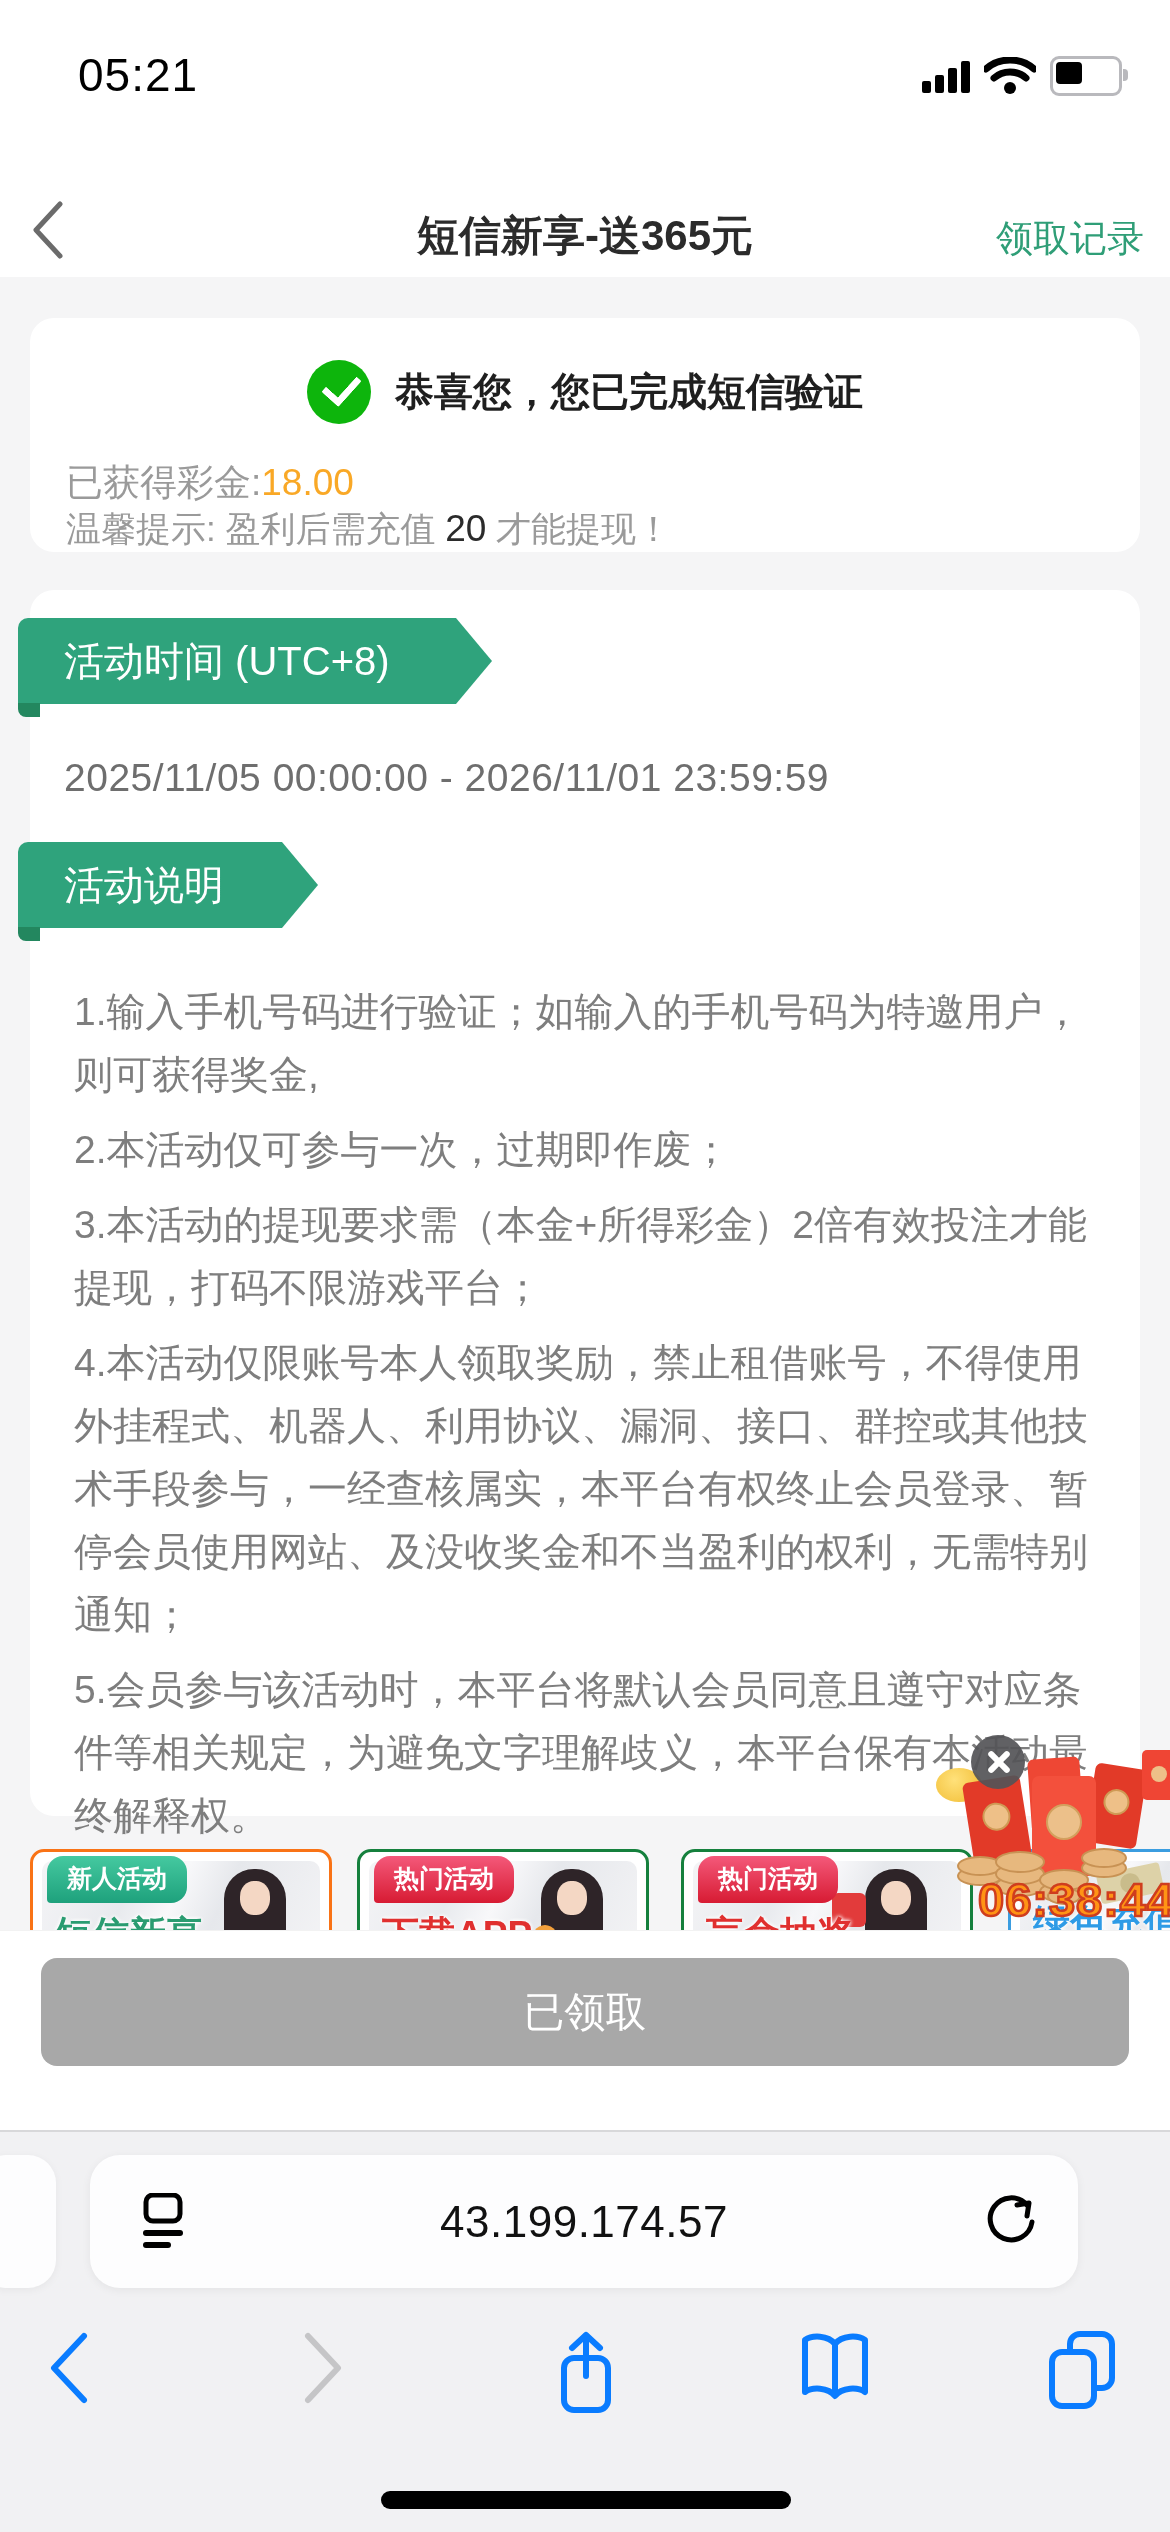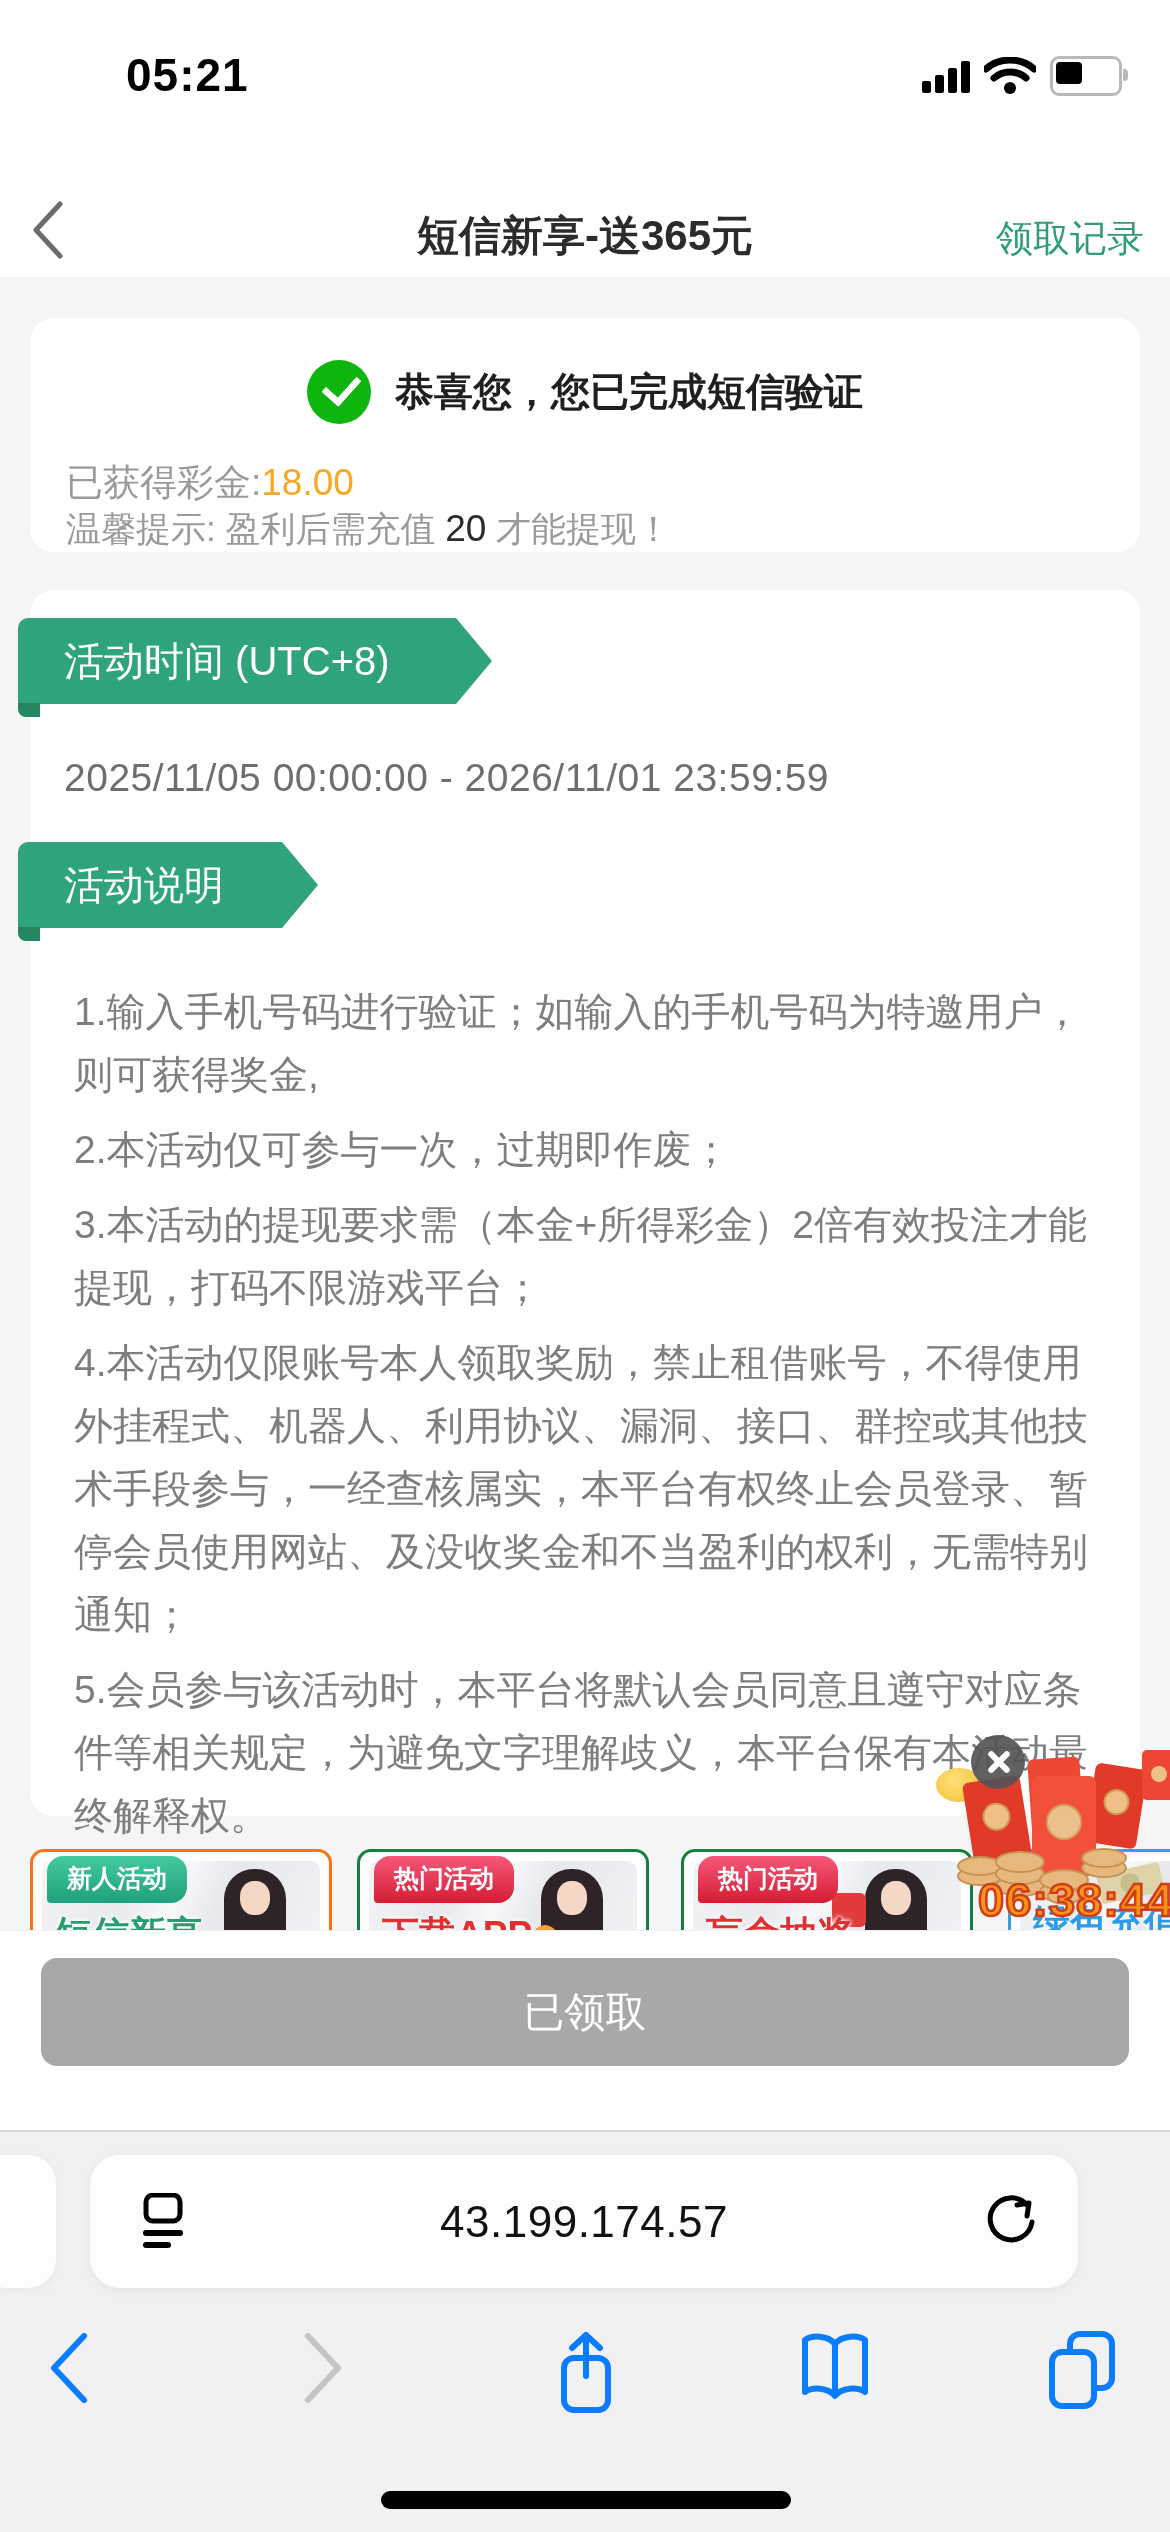--- a/index.html
+++ b/index.html
@@ -5,21 +5,21 @@
   html,body{margin:0;padding:0;}
   body{
     width:1170px;height:2532px;position:relative;overflow:hidden;
     background:#ffffff;font-family:"Liberation Sans",sans-serif;
     -webkit-font-smoothing:antialiased;
   }
   .abs{position:absolute;}
 
   
   .statusbar{left:0;top:0;width:1170px;height:120px;background:#fff;}
-  .time{left:78px;top:48px;font-size:46px;font-weight:700;color:#000;letter-spacing:1px;margin-left:48px;}
+  .time{left:78px;top:48px;font-size:46px;font-weight:400;color:#000;letter-spacing:1px;}
   .sb-icons{right:48px;top:56px;display:flex;align-items:center;gap:14px;}
   .sig{display:flex;align-items:flex-end;gap:4px;height:34px;}
   .sig i{display:block;width:9px;background:#000;border-radius:2px;}
   .wifi svg{display:block;}
   .batt{position:relative;width:66px;height:34px;border:3px solid #b9b9bd;border-radius:9px;}
   .batt .lvl{position:absolute;left:3px;top:3px;width:26px;height:22px;background:#000;border-radius:4px;}
   .batt .nub{position:absolute;right:-9px;top:10px;width:5px;height:12px;background:#b9b9bd;border-radius:0 4px 4px 0;}
 
   
   .nav{left:0;top:120px;width:1170px;height:157px;background:#fff;border-bottom:2px solid #be185d;}

